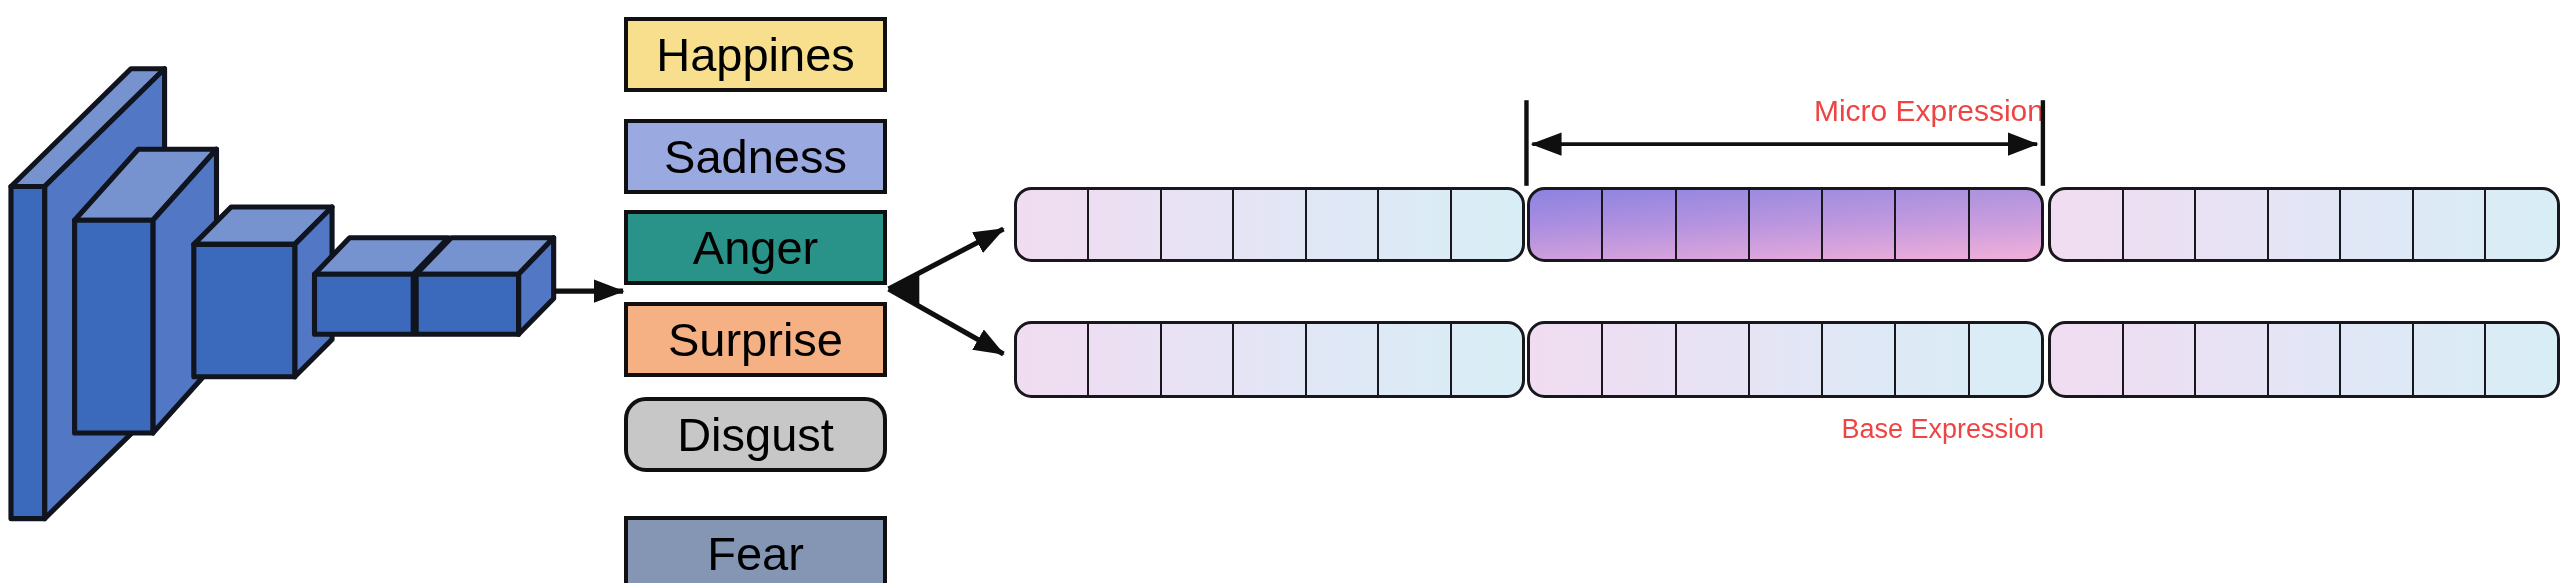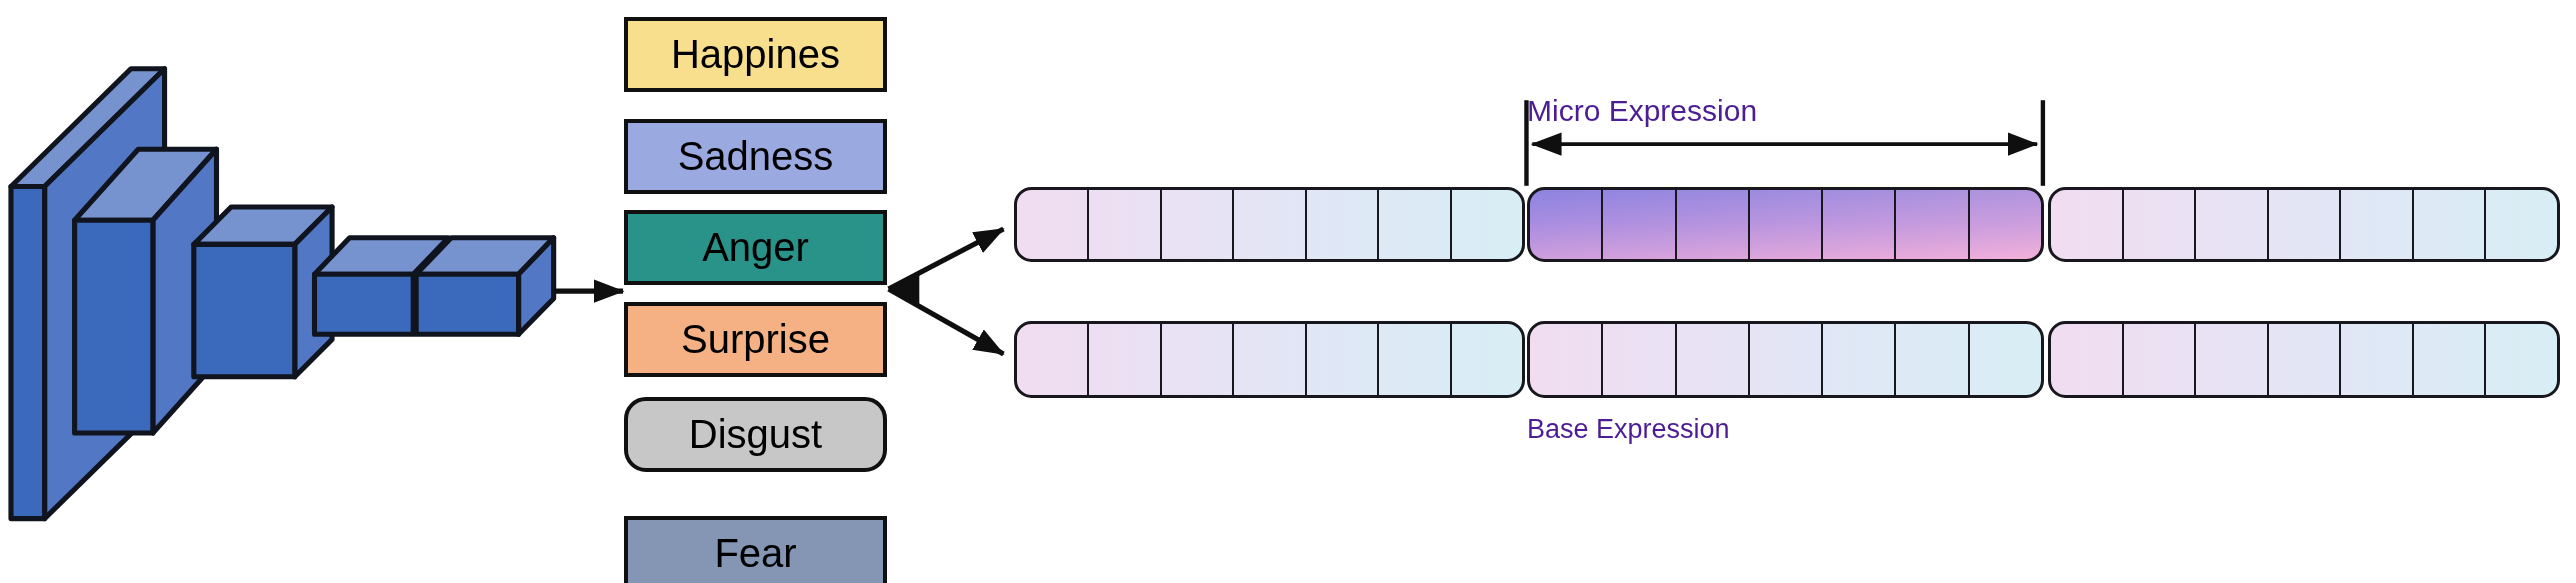--- a/index.html
+++ b/index.html
@@ -14,21 +14,21 @@
   #cnn-svg{position:absolute;left:0;top:0;}
   
   #overlay-svg{position:absolute;left:0;top:0;pointer-events:none;}
   
   .emotion{
     position:absolute;
     left:624px;width:263px;height:75px;
     border:4.4px solid #101010;
     box-sizing:border-box;
     display:flex;align-items:center;justify-content:center;
-    font-size:40px;color:#000000;
+    font-size:47px;color:#000000;
     letter-spacing:0px;
   }
   .e0{top:17px;}  .e1{top:119px;} .e2{top:210px;}
   .e3{top:302px;} .e4{top:397px;} .e5{top:516px;text-align:right;}
   
   .grp{
     position:absolute;
     border:3.7px solid #17171d;
     border-radius:17.6px;
     box-sizing:border-box;
@@ -46,22 +46,22 @@
     background:linear-gradient(90deg,#f1dcf0 0%,#e9e1f4 30%,#dfe8f6 65%,#d8eef5 100%);
   }
   .micro{
     background:
       linear-gradient(90deg, rgba(124,116,224,0.30) 0%, rgba(246,176,215,0.30) 100%),
       linear-gradient(180deg,#9389e0 0%,#bb97e0 48%,#f0b0db 100%);
   }
   
   .anno{
     position:absolute;
-    color:#4c1d95;
-    text-align:left;
+    color:#ef4444;
+    text-align:right;
     white-space:nowrap;
   }
   #micro-label{left:1527px;width:517px;top:94px;font-size:30px;}
   #base-label{left:1527px;width:517px;top:414px;font-size:27px;}
 </style>
 </head>
 <body>
 
 <div id="canvas">
 

